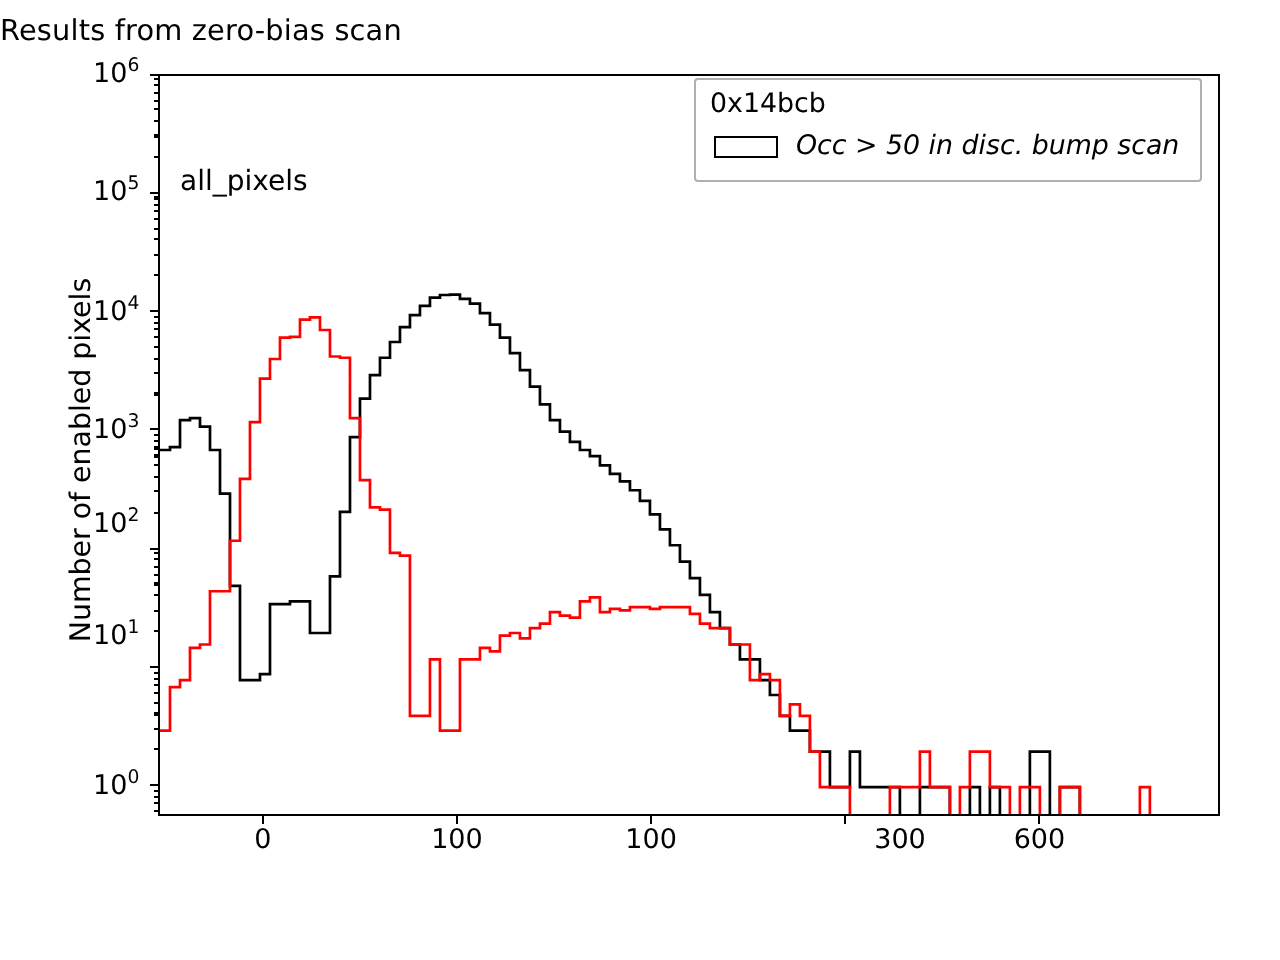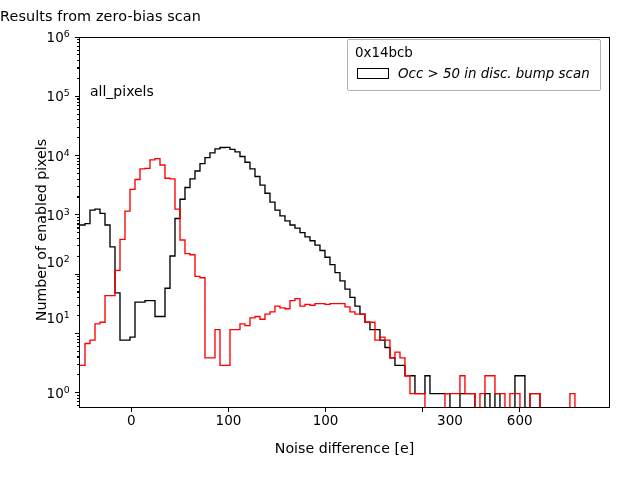--- a/index.html
+++ b/index.html
@@ -154,21 +154,20 @@
   .legend-text { font-size: 13.4px; white-space: nowrap; }
 </style>
 </head>
 <body>
 
 <div id="figure">
 
   <div id="chart-title">Results from zero-bias scan</div>
 
   <div id="ylabel">Number of enabled pixels</div>
-  <div id="xlabel">Noise difference [e]</div>
 
   <div id="y-axis"></div>
   <div id="x-axis"></div>
 
   <div id="plot-area">
     <svg id="plot-svg" width="531" height="371">
       <path id="series-black" fill="none" stroke="#000000" stroke-width="1.35" stroke-linejoin="miter" d="M0.00,186.99 L5.00,186.99 L5.00,185.56 L10.00,185.56 L10.00,172.06 L15.00,172.06 L15.00,171.05 L20.00,171.05 L20.00,175.35 L25.00,175.35 L25.00,186.99 L30.00,186.99 L30.00,208.80 L35.00,208.80 L35.00,254.92 L39.99,254.92 L39.99,302.09 L44.99,302.09 L44.99,302.09 L49.99,302.09 L49.99,299.06 L54.99,299.06 L54.99,264.10 L59.99,264.10 L59.99,264.10 L64.99,264.10 L64.99,262.67 L69.99,262.67 L69.99,262.67 L74.99,262.67 L74.99,278.50 L79.99,278.50 L79.99,278.50 L84.99,278.50 L84.99,250.22 L89.99,250.22 L89.99,217.98 L94.99,217.98 L94.99,180.52 L99.99,180.52 L99.99,161.28 L104.99,161.28 L104.99,149.53 L109.99,149.53 L109.99,140.87 L114.99,140.87 L114.99,133.01 L119.98,133.01 L119.98,125.60 L124.98,125.60 L124.98,119.59 L129.98,119.59 L129.98,114.94 L134.98,114.94 L134.98,110.81 L139.98,110.81 L139.98,109.51 L144.98,109.51 L144.98,109.33 L149.98,109.33 L149.98,111.39 L154.98,111.39 L154.98,113.84 L159.98,113.84 L159.98,118.54 L164.98,118.54 L164.98,124.28 L169.98,124.28 L169.98,130.84 L174.98,130.84 L174.98,138.53 L179.98,138.53 L179.98,147.07 L184.98,147.07 L184.98,155.27 L189.98,155.27 L189.98,164.15 L194.98,164.15 L194.98,172.06 L199.97,172.06 L199.97,177.81 L204.97,177.81 L204.97,182.91 L209.97,182.91 L209.97,186.99 L214.97,186.99 L214.97,190.11 L219.97,190.11 L219.97,194.64 L224.97,194.64 L224.97,198.94 L229.97,198.94 L229.97,202.71 L234.97,202.71 L234.97,207.13 L239.97,207.13 L239.97,212.48 L244.97,212.48 L244.97,219.23 L249.97,219.23 L249.97,226.64 L254.97,226.64 L254.97,234.62 L259.97,234.62 L259.97,242.82 L264.97,242.82 L264.97,251.10 L269.97,251.10 L269.97,259.40 L274.96,259.40 L274.96,268.06 L279.96,268.06 L279.96,276.05 L284.96,276.05 L284.96,284.25 L289.96,284.25 L289.96,291.65 L294.96,291.65 L294.96,291.65 L299.96,291.65 L299.96,302.09 L304.96,302.09 L304.96,309.49 L309.96,309.49 L309.96,319.93 L314.96,319.93 L314.96,327.33 L319.96,327.33 L319.96,327.33 L324.96,327.33 L324.96,337.77 L329.96,337.77 L329.96,337.77 L334.96,337.77 L334.96,355.61 L339.96,355.61 L339.96,355.61 L344.96,355.61 L344.96,337.77 L349.96,337.77 L349.96,355.61 L354.95,355.61 L354.95,355.61 L359.95,355.61 L359.95,355.61 L364.95,355.61 L364.95,355.61 L369.95,355.61 L369.95,371.00 L374.95,371.00 L374.95,371.00 L379.95,371.00 L379.95,355.61 L384.95,355.61 L384.95,355.61 L389.95,355.61 L389.95,355.61 L394.95,355.61 L394.95,371.00 L399.95,371.00 L399.95,371.00 L404.95,371.00 L404.95,355.61 L409.95,355.61 L409.95,371.00 L414.95,371.00 L414.95,355.61 L419.95,355.61 L419.95,371.00 L424.95,371.00 L424.95,371.00 L429.94,371.00 L429.94,371.00 L434.94,371.00 L434.94,337.77 L439.94,337.77 L439.94,337.77 L444.94,337.77 L444.94,371.00 L449.94,371.00 L449.94,355.61 L454.94,355.61 L454.94,355.61 L459.94,355.61 L459.94,371.00 L464.94,371.00 L464.94,371.00 L469.94,371.00 L469.94,371.00 L474.94,371.00 L474.94,371.00 L479.94,371.00 L479.94,371.00 L484.94,371.00 L484.94,371.00 L489.94,371.00 L489.94,371.00 L494.94,371.00 L494.94,371.00 L499.94,371.00 L499.94,371.00 L504.94,371.00 L504.94,371.00 L509.93,371.00 L509.93,371.00 L514.93,371.00 L514.93,371.00 L519.93,371.00 L519.93,371.00 L524.93,371.00 L524.93,371.00 L529.93,371.00 L529.93,371.00 L534.93,371.00 L534.93,371.00 L539.93,371.00"></path>
       <path id="series-red" fill="none" stroke="#ff0000" stroke-width="1.35" stroke-linejoin="miter" d="M0.00,327.33 L5.00,327.33 L5.00,305.52 L10.00,305.52 L10.00,302.09 L15.00,302.09 L15.00,285.91 L20.00,285.91 L20.00,284.25 L25.00,284.25 L25.00,257.63 L30.00,257.63 L30.00,257.63 L35.00,257.63 L35.00,232.38 L39.99,232.38 L39.99,201.39 L44.99,201.39 L44.99,173.11 L49.99,173.11 L49.99,151.30 L54.99,151.30 L54.99,141.49 L59.99,141.49 L59.99,130.84 L64.99,130.84 L64.99,130.43 L69.99,130.43 L69.99,121.83 L74.99,121.83 L74.99,120.68 L79.99,120.68 L79.99,126.99 L84.99,126.99 L84.99,140.26 L89.99,140.26 L89.99,140.87 L94.99,140.87 L94.99,171.05 L99.99,171.05 L99.99,202.04 L104.99,202.04 L104.99,215.64 L109.99,215.64 L109.99,216.78 L114.99,216.78 L114.99,238.39 L119.98,238.39 L119.98,239.79 L124.98,239.79 L124.98,319.93 L129.98,319.93 L129.98,319.93 L134.98,319.93 L134.98,291.65 L139.98,291.65 L139.98,327.33 L144.98,327.33 L144.98,327.33 L149.98,327.33 L149.98,291.65 L154.98,291.65 L154.98,291.65 L159.98,291.65 L159.98,285.91 L164.98,285.91 L164.98,287.68 L169.98,287.68 L169.98,279.82 L174.98,279.82 L174.98,278.50 L179.98,278.50 L179.98,281.21 L184.98,281.21 L184.98,276.05 L189.98,276.05 L189.98,273.81 L194.98,273.81 L194.98,268.06 L199.97,268.06 L199.97,269.84 L204.97,269.84 L204.97,270.78 L209.97,270.78 L209.97,262.67 L214.97,262.67 L214.97,260.66 L219.97,260.66 L219.97,268.06 L224.97,268.06 L224.97,266.40 L229.97,266.40 L229.97,267.22 L234.97,267.22 L234.97,265.61 L239.97,265.61 L239.97,265.61 L244.97,265.61 L244.97,266.40 L249.97,266.40 L249.97,265.61 L254.97,265.61 L254.97,265.61 L259.97,265.61 L259.97,265.61 L264.97,265.61 L264.97,268.94 L269.97,268.94 L269.97,273.81 L274.96,273.81 L274.96,276.05 L279.96,276.05 L279.96,276.05 L284.96,276.05 L284.96,284.25 L289.96,284.25 L289.96,284.25 L294.96,284.25 L294.96,302.09 L299.96,302.09 L299.96,299.06 L304.96,299.06 L304.96,302.09 L309.96,302.09 L309.96,319.93 L314.96,319.93 L314.96,314.18 L319.96,314.18 L319.96,319.93 L324.96,319.93 L324.96,337.77 L329.96,337.77 L329.96,355.61 L334.96,355.61 L334.96,355.61 L339.96,355.61 L339.96,355.61 L344.96,355.61 L344.96,371.00 L349.96,371.00 L349.96,371.00 L354.95,371.00 L354.95,371.00 L359.95,371.00 L359.95,371.00 L364.95,371.00 L364.95,355.61 L369.95,355.61 L369.95,355.61 L374.95,355.61 L374.95,355.61 L379.95,355.61 L379.95,337.77 L384.95,337.77 L384.95,355.61 L389.95,355.61 L389.95,355.61 L394.95,355.61 L394.95,371.00 L399.95,371.00 L399.95,355.61 L404.95,355.61 L404.95,337.77 L409.95,337.77 L409.95,337.77 L414.95,337.77 L414.95,355.61 L419.95,355.61 L419.95,355.61 L424.95,355.61 L424.95,371.00 L429.94,371.00 L429.94,355.61 L434.94,355.61 L434.94,355.61 L439.94,355.61 L439.94,371.00 L444.94,371.00 L444.94,371.00 L449.94,371.00 L449.94,355.61 L454.94,355.61 L454.94,355.61 L459.94,355.61 L459.94,371.00 L464.94,371.00 L464.94,371.00 L469.94,371.00 L469.94,371.00 L474.94,371.00 L474.94,371.00 L479.94,371.00 L479.94,371.00 L484.94,371.00 L484.94,371.00 L489.94,371.00 L489.94,355.61 L494.94,355.61 L494.94,371.00 L499.94,371.00 L499.94,371.00 L504.94,371.00 L504.94,371.00 L509.93,371.00 L509.93,371.00 L514.93,371.00 L514.93,371.00 L519.93,371.00 L519.93,371.00 L524.93,371.00 L524.93,371.00 L529.93,371.00 L529.93,371.00 L534.93,371.00 L534.93,371.00 L539.93,371.00"></path>
     </svg>
   </div>

